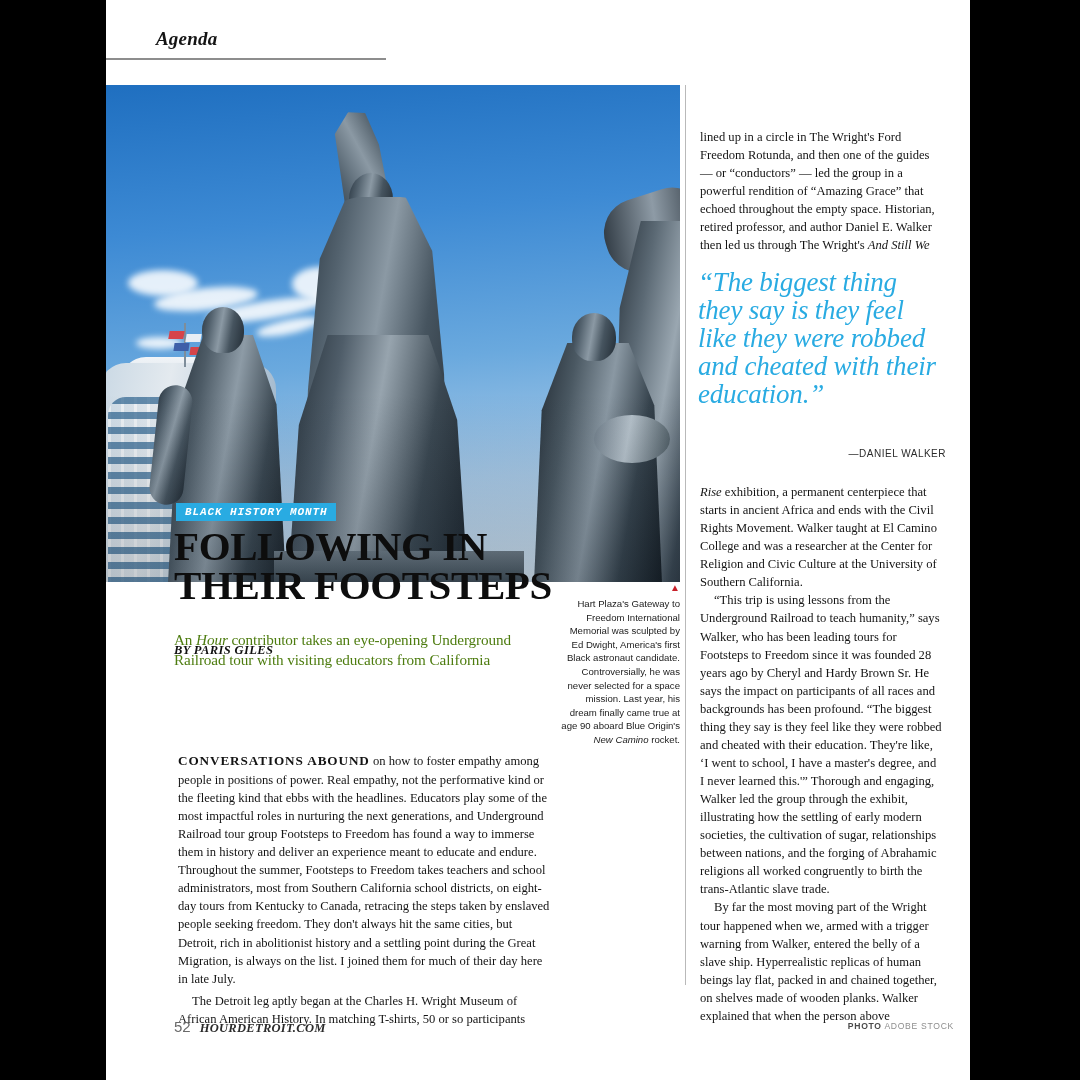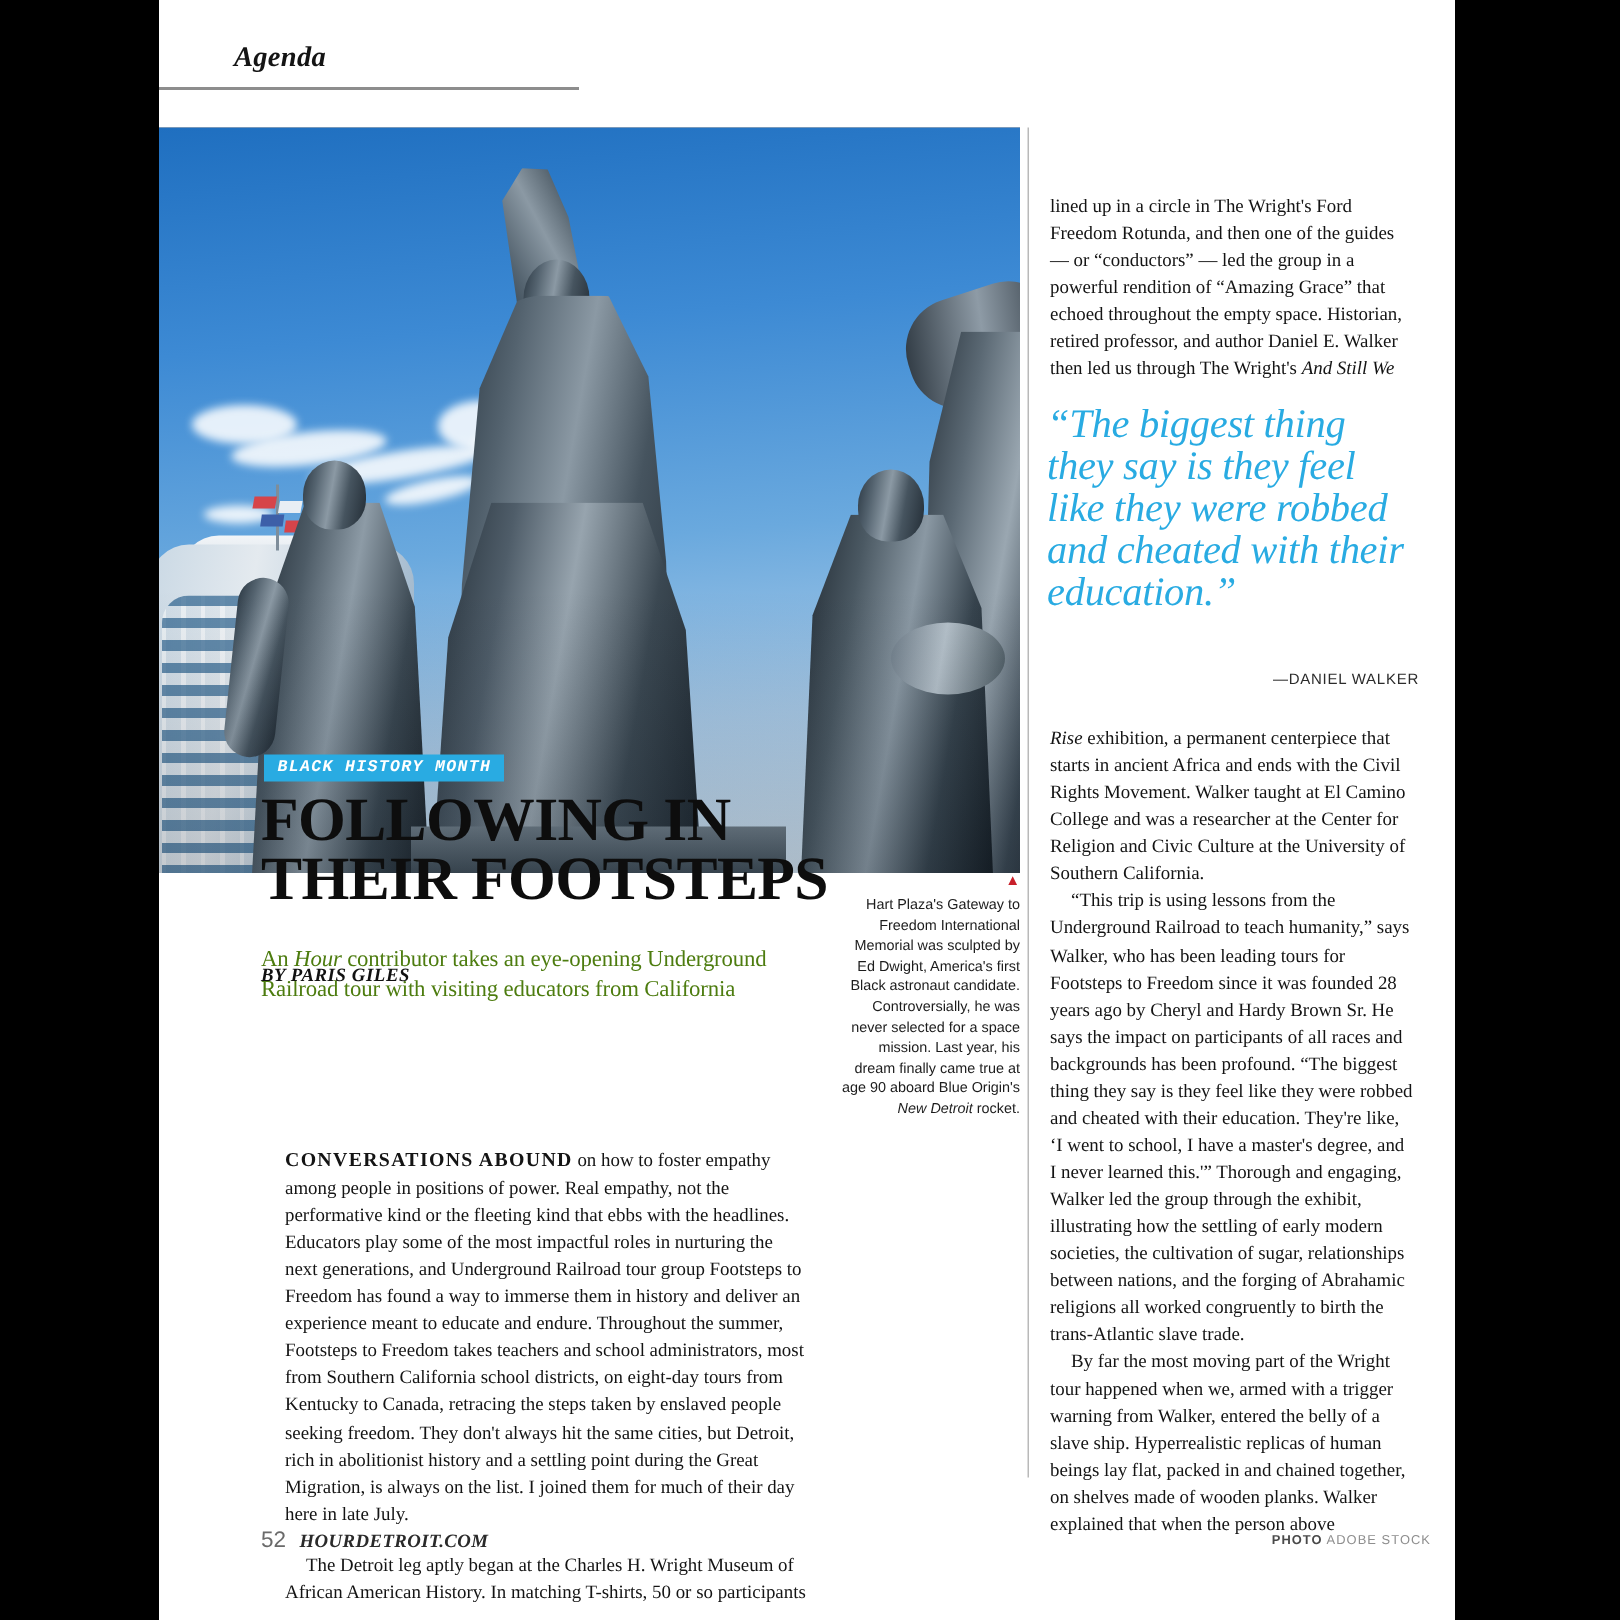--- a/index.html
+++ b/index.html
@@ -301,21 +301,21 @@
     position: absolute;
     left: 68px;
     top: 748px;
     width: 380px;
     font-family: "Liberation Serif", serif;
     font-size: 12.6px;
     line-height: 1.435;
     color: #141414;
     text-align: left;
   }
-  .col-left p { margin: 16px; text-indent: 14px; }
+  .col-left p { margin: 4px; text-indent: 14px; }
   .col-left p.first { text-indent: 0; }
   .dropcap-lead {
     font-variant: small-caps;
     font-weight: bold;
     letter-spacing: 0.9px;
     font-size: 13.2px;
   }
 
   
   .divider {
@@ -465,21 +465,21 @@
     <span class="hl-line">FOLLOWING IN</span>
     <span class="hl-line">THEIR FOOTSTEPS</span>
   </h1>
 
   <div class="dek"><span>An </span><em>Hour</em><span> contributor takes an eye-opening Underground Railroad tour with visiting educators from California</span></div>
 
   <div class="byline">BY PARIS GILES</div>
 
   <div class="caption-wrap">
     <span class="caption-arrow">▲</span>
-    <div class="caption-text"><span>Hart Plaza's Gateway to Freedom International Memorial was sculpted by Ed Dwight, America's first Black astronaut candidate. Controversially, he was never selected for a space mission. Last year, his dream finally came true at age 90 aboard Blue Origin's </span><em>New Detroit</em><span> rocket.</span></div>
+    <div class="caption-text"><span>Hart Plaza's Gateway to Freedom International Memorial was sculpted by Ed Dwight, America's first Black astronaut candidate. Controversially, he was never selected for a space mission. Last year, his dream finally came true at age 90 aboard Blue Origin's </span><em>New Camino</em><span> rocket.</span></div>
   </div>
 
   <div class="col-left">
     <p class="first"><span class="dropcap-lead">CONVERSATIONS ABOUND</span><span> on how to foster empathy among people in positions of power. Real empathy, not the performative kind or the fleeting kind that ebbs with the headlines. Educators play some of the most impactful roles in nurturing the next generations, and Underground Railroad tour group Footsteps to Freedom has found a way to immerse them in history and deliver an experience meant to educate and endure. Throughout the summer, Footsteps to Freedom takes teachers and school administrators, most from Southern California school districts, on eight-day tours from Kentucky to Canada, retracing the steps taken by enslaved people seeking freedom. They don't always hit the same cities, but Detroit, rich in abolitionist history and a settling point during the Great Migration, is always on the list. I joined them for much of their day here in late July.</span></p>
     <p>The Detroit leg aptly began at the Charles H. Wright Museum of African American History. In matching T-shirts, 50 or so participants</p>
   </div>
 
   <div class="divider"></div>
 
   <div class="col-right">

